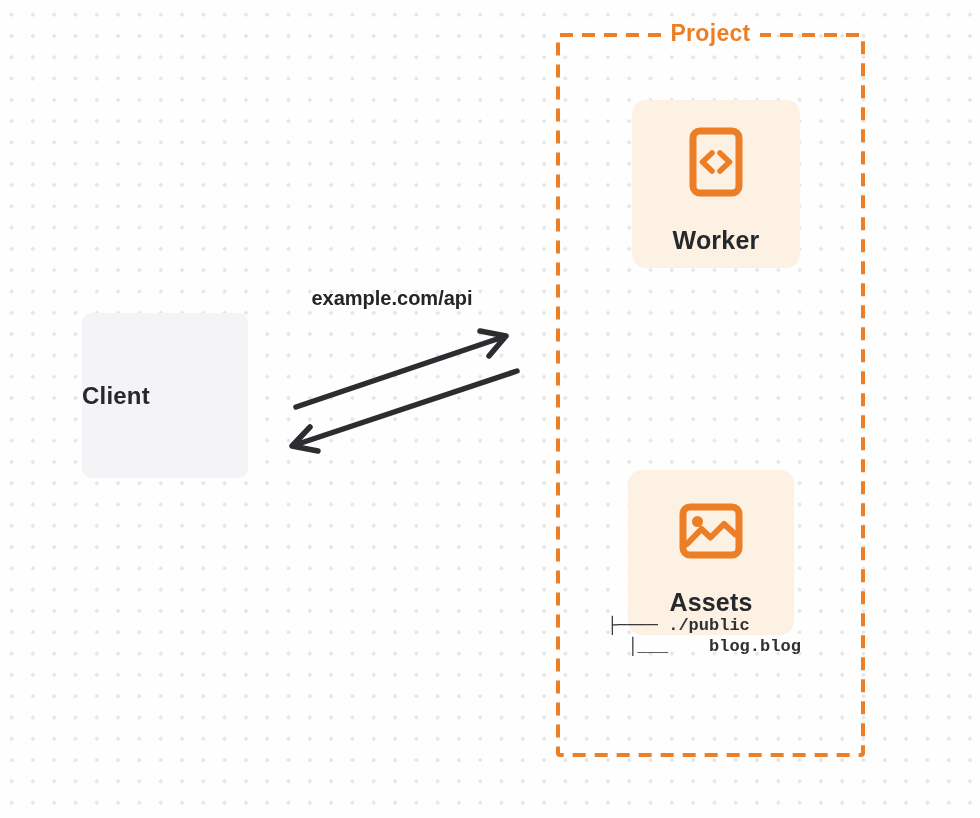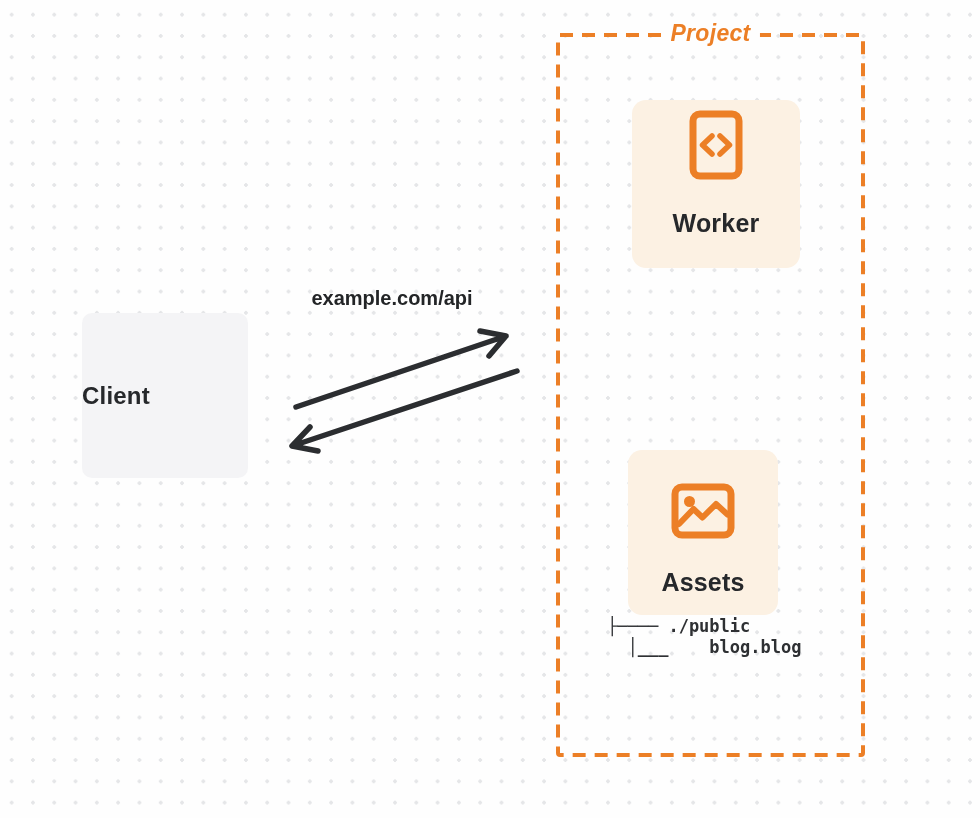--- a/index.html
+++ b/index.html
@@ -57,21 +57,21 @@
     stroke: #2B2D30;
     stroke-width: 5.5;
     stroke-linecap: round;
     stroke-linejoin: round;
   }
 
   
   .project-box {
     position: absolute;
     left: 556px; top: 33px;
-    width: 309px; height: 724px; font-style: italic;
+    width: 309px; height: 724px;
   }
   .project-box .dashed-border { position: absolute; left: 0; top: 0; }
   .project-label {
     position: absolute;
     top: -13px; left: 50%;
     transform: translateX(-50%);
     background: var(--page-background);
     padding: 0 9px;
     font-size: 23px; font-weight: 700;
     color: var(--accent-orange);
@@ -87,34 +87,34 @@
     display: flex;
     flex-direction: column;
     align-items: center;
   }
   .card svg { color: var(--accent-orange); }
   .card-label {
     font-size: 25px; font-weight: 700; color: var(--ink);
     margin-top: 29px;
     letter-spacing: 0.2px;
   }
-  .worker-card { left: 632px; top: 100px; width: 168px; height: 168px; padding-top: 10px; }
-  .assets-card { left: 628px; top: 450px; width: 150px; height: 165px; padding-top: 33px; }
+  .worker-card { left: 632px; top: 100px; width: 168px; height: 168px; padding-top: 27px; }
+  .assets-card { left: 628px; top: 470px; width: 166px; height: 165px; padding-top: 33px; }
 
   
   .file-tree {
     position: absolute;
     left: 607px; top: 616px;
     font-family: "DejaVu Sans Mono", monospace;
     font-size: 17px;
     line-height: 20.5px;
     color: #2E3033;
     font-weight: 700;
   }
-  .tree-line { white-space: pre; }
+  .tree-line { white-space: pre; font-family: Liberation Mono, monospace; }
 </style>
 </head>
 <body>
 
 <div class="canvas">
 
   <div class="client-box">
     <span>Client</span>
   </div>
 

